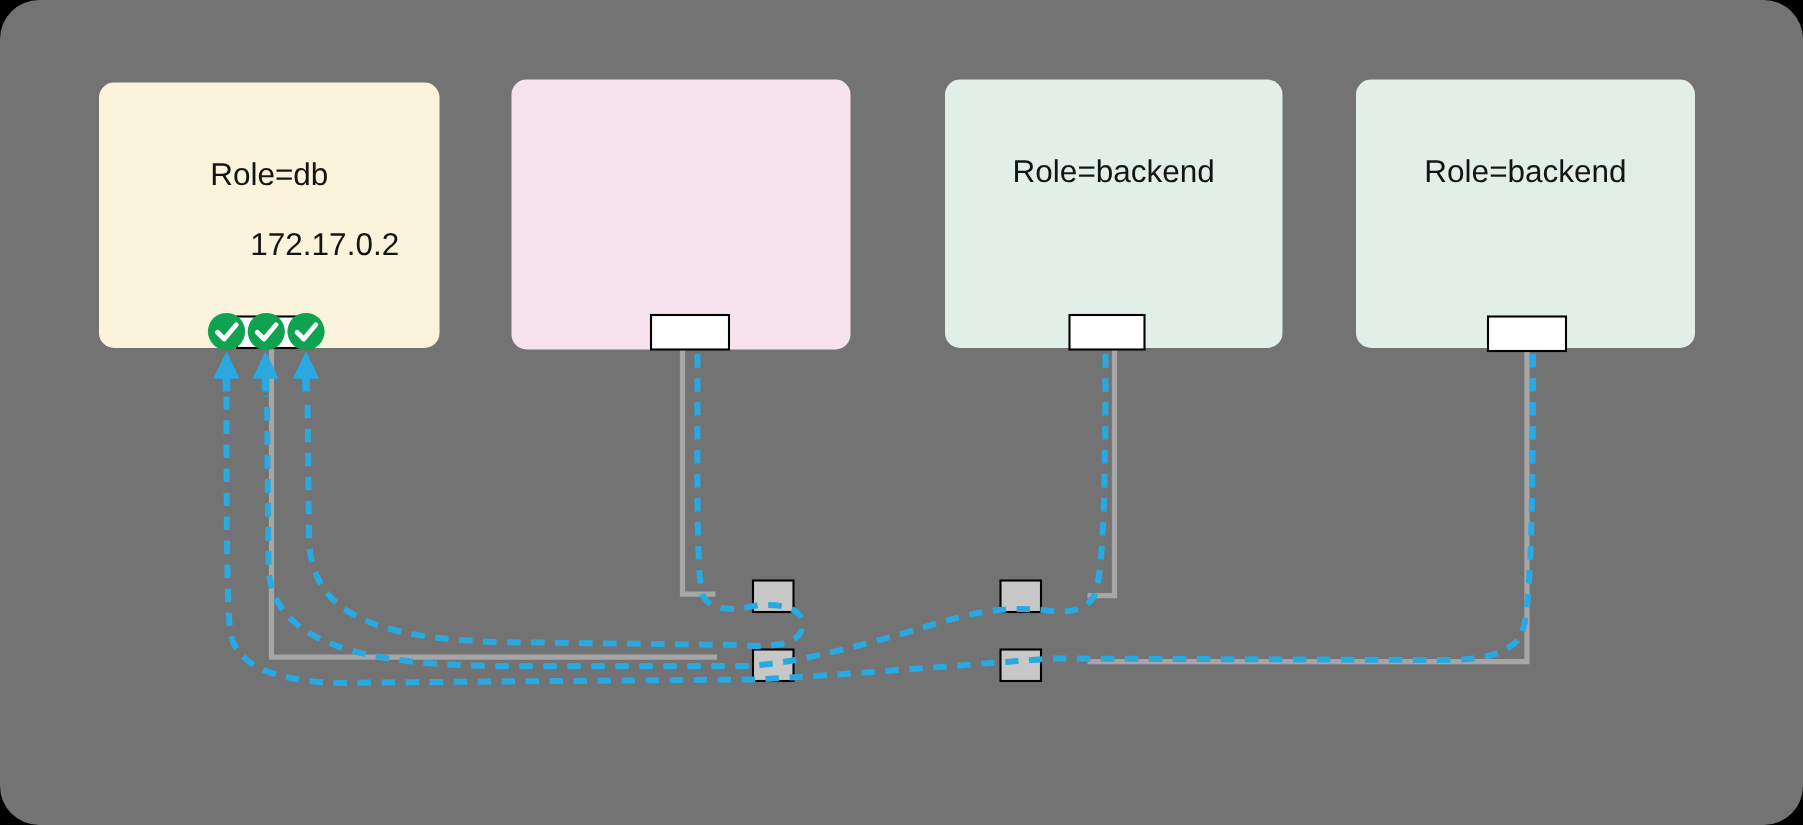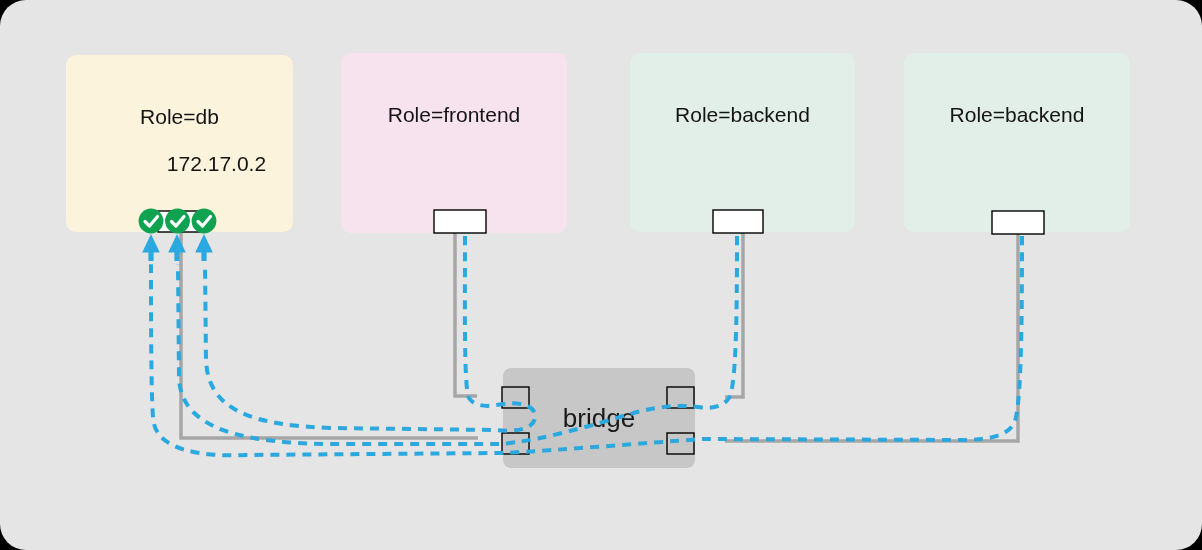--- a/index.html
+++ b/index.html
@@ -1,19 +1,19 @@
 <!DOCTYPE html>
 <html><head>
 <meta charset="utf-8">
 <style>
   html,body{margin:0;padding:0;background:#000;}
   .canvas{
     position:relative;
     width:1202px;height:550px;
-    background:#e5e5e5;
+    background:#737373;
     border-radius:26px;
     overflow:hidden;
     font-family:"Liberation Sans",sans-serif;
   }
   .box{
     position:absolute;
     border-radius:10px;
     z-index:1;
   }
   .box .role{
@@ -43,34 +43,30 @@
 <body>
 
 <div class="canvas">
 
   <div class="box box-db">
     <div class="role">Role=db</div>
     <div class="ip">172.17.0.2</div>
   </div>
 
   <div class="box box-frontend">
-    <div class="role">Role=frontend</div>
   </div>
 
   <div class="box box-backend1">
     <div class="role">Role=backend</div>
   </div>
 
   <div class="box box-backend2">
     <div class="role">Role=backend</div>
   </div>
 
-  <div class="bridge">
-    <span class="bridge-label">bridge</span>
-  </div>
 
   <svg class="overlay" width="1202" height="550" viewBox="0 0 1202 550">
 
     <g stroke="#A6A6A6" stroke-width="3.5" fill="none">
       <path d="M 181 228 L 181 438 L 478 438"></path>
       <path d="M 455 230 L 455 396 L 477 396"></path>
       <path d="M 743 230 L 743 397 L 725 397"></path>
       <path d="M 1018 232 L 1018 441 L 725 441"></path>
     </g>
 

